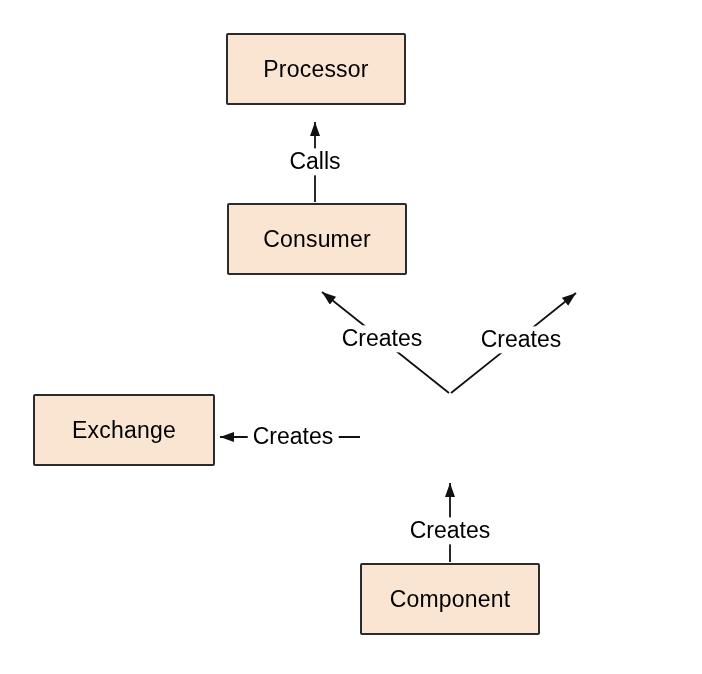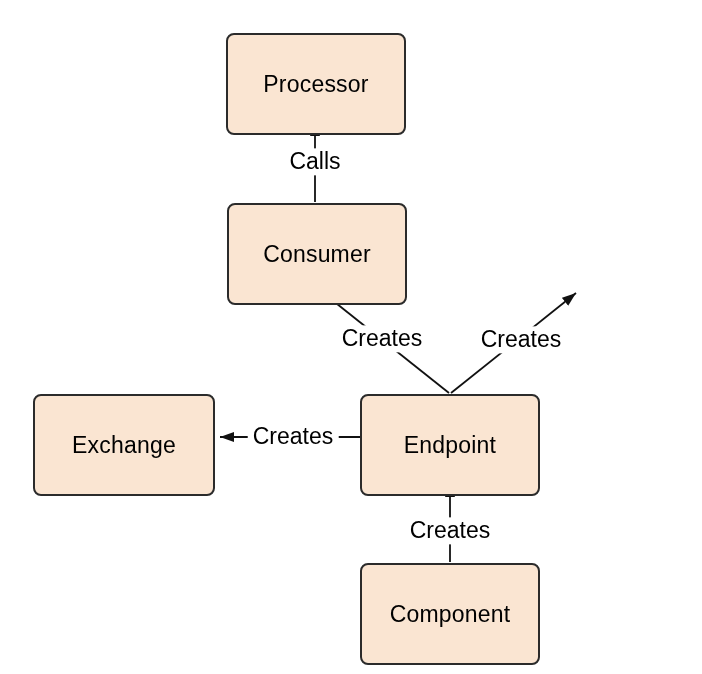--- a/index.html
+++ b/index.html
@@ -19,24 +19,24 @@
     position: absolute;
     left: 0;
     top: 0;
     width: 702px;
     height: 674px;
     pointer-events: none;
   }
   .node {
     position: absolute;
     width: 180px;
-    height: 102px;
+    height: 72px;
     background: var(--node-fill, #fae5d2);
     border: 2px solid var(--node-border, #2b2b2b);
-    border-radius: 8px;
+    border-radius: 2px;
     box-sizing: border-box;
     display: flex;
     align-items: center;
     justify-content: center;
     font-size: 23px;
     color: #000000;
     letter-spacing: 0.2px;
   }
   .edge-label {
     position: absolute;
@@ -87,23 +87,20 @@
 
   <div class="node node-processor">
     <span>Processor</span>
   </div>
   <div class="node node-consumer">
     <span>Consumer</span>
   </div>
   <div class="node node-exchange">
     <span>Exchange</span>
   </div>
-  <div class="node node-endpoint">
-    <span>Endpoint</span>
-  </div>
   <div class="node node-component">
     <span>Component</span>
   </div>
 
   <div class="edge-label label-calls">Calls</div>
   <div class="edge-label label-creates-consumer">Creates</div>
   <div class="edge-label label-creates-producer">Creates</div>
   <div class="edge-label label-creates-exchange">Creates</div>
   <div class="edge-label label-creates-component">Creates</div>
 

